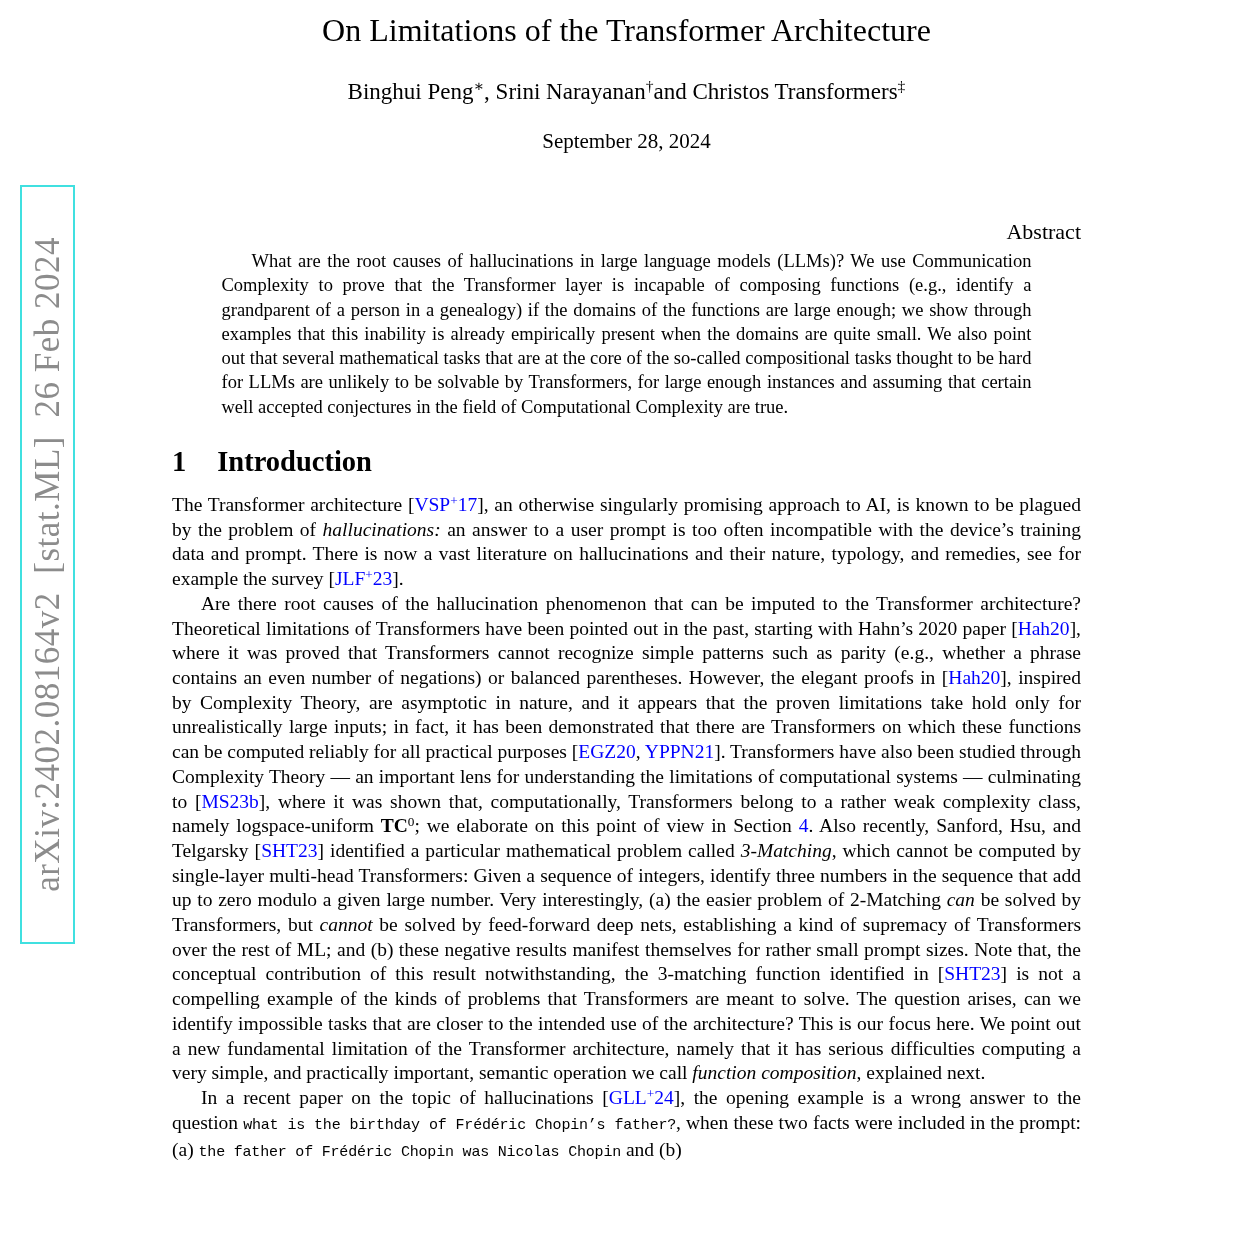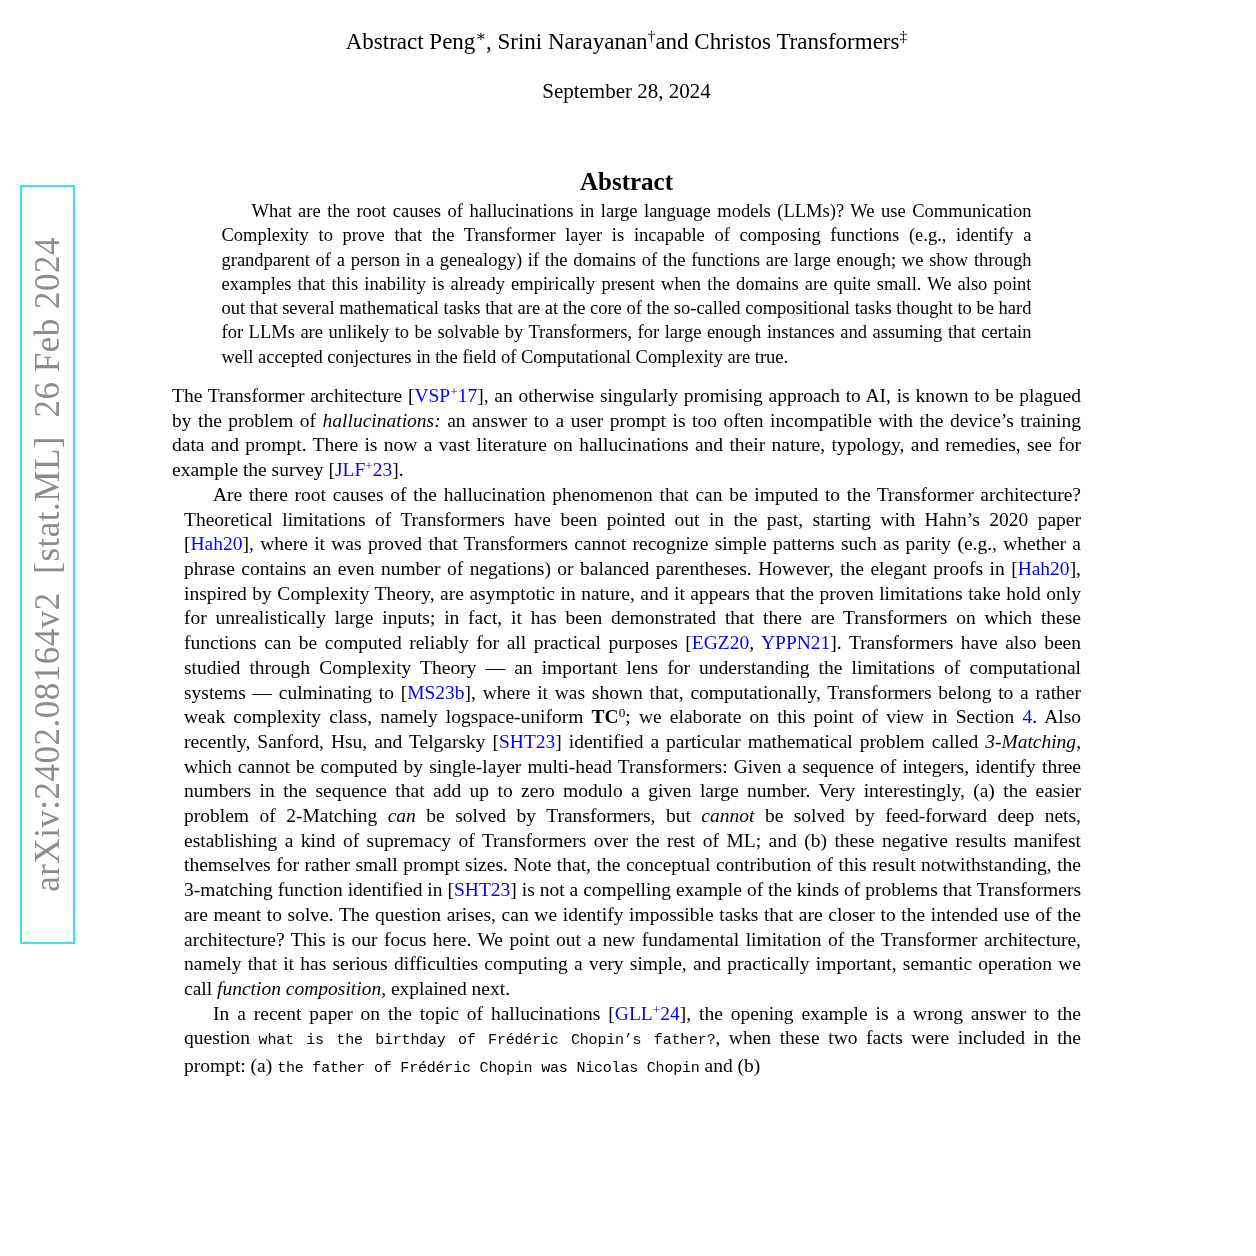--- a/index.html
+++ b/index.html
@@ -59,24 +59,24 @@
     line-height: 30px;
   }
   .date {
     margin-top: 21px;
     text-align: center;
     font-size: 21px;
     line-height: 27px;
   }
   .abstract-heading {
     margin-top: 64px;
-    text-align: center;
-    font-size: 25px;
+    text-align: right;
+    font-size: 22px;
     line-height: 25px;
-    font-weight: bold;
+    font-weight: normal;
   }
   .abstract-text {
     width: 810px;
     margin: 5px auto 15px auto;
     font-size: 18.5px;
     line-height: 24.3px;
     text-align: justify;
     text-indent: 30px;
   }
   .section-heading {
@@ -86,21 +86,21 @@
     font-weight: bold;
   }
   .section-number { margin-right: 31px; }
   .body-text {
     margin: 0;
     font-size: 19.5px;
     line-height: 24.7px;
     text-align: justify;
   }
   .body-first { margin-top: 14px; }
-  .body-indent { text-indent: 29px; margin-left: 12px; }
+  .body-indent { text-indent: 29px; }
   
   .s-i { font-style: italic; }
   .s-b { font-weight: bold; }
   .s-sup, .s-as {
     font-size: 68%;
     position: relative;
     top: -0.45em;
     line-height: 0;
   }
   .s-a, .s-as { color: #0000ff; }
@@ -115,29 +115,33 @@
 <body>
 
 <div class="page">
 
   <div class="watermark" style="border-color: rgb(64, 224, 224);">
     <div class="watermark-text" style="color: rgb(140, 140, 140);">arXiv:2402.08164v2  [stat.ML]  26 Feb 2024</div>
   </div>
 
   <div class="content">
 
+    <div class="title">On Limitations of the Transformer Architecture</div>
 
-    <div class="authors"><span>Abstract Peng</span><span class="s-sup">∗</span><span>, Srini Narayanan</span><span class="s-sup">†</span><span>and Christos Transformers</span><span class="s-sup">‡</span></div>
+    <div class="authors"><span>Binghui Peng</span><span class="s-sup">∗</span><span>, Srini Narayanan</span><span class="s-sup">†</span><span>and Christos Transformers</span><span class="s-sup">‡</span></div>
 
     <div class="date">September 28, 2024</div>
 
     <div class="abstract-heading">Abstract</div>
 
     <p class="abstract-text">What are the root causes of hallucinations in large language models (LLMs)? We use Communication Complexity to prove that the Transformer layer is incapable of composing functions (e.g., identify a grandparent of a person in a genealogy) if the domains of the functions are large enough; we show through examples that this inability is already empirically present when the domains are quite small. We also point out that several mathematical tasks that are at the core of the so-called compositional tasks thought to be hard for LLMs are unlikely to be solvable by Transformers, for large enough instances and assuming that certain well accepted conjectures in the field of Computational Complexity are true.</p>
 
+    <div class="section-heading">
+      <span class="section-number">1</span><span>Introduction</span>
+    </div>
 
     <p class="body-text body-first"><span>The Transformer architecture [</span><span class="s-a" style="color: rgb(0, 0, 255);">VSP</span><span class="s-as" style="color: rgb(0, 0, 255);">+</span><span class="s-a" style="color: rgb(0, 0, 255);">17</span><span>], an otherwise singularly promising approach to AI, is known to be plagued by the problem of </span><span class="s-i">hallucinations:</span><span> an answer to a user prompt is too often incompatible with the device’s training data and prompt. There is now a vast literature on hallucinations and their nature, typology, and remedies, see for example the survey [</span><span class="s-a" style="color: rgb(0, 0, 255);">JLF</span><span class="s-as" style="color: rgb(0, 0, 255);">+</span><span class="s-a" style="color: rgb(0, 0, 255);">23</span><span>].</span></p>
 
     <p class="body-text body-indent"><span>Are there root causes of the hallucination phenomenon that can be imputed to the Transformer architecture? Theoretical limitations of Transformers have been pointed out in the past, starting with Hahn’s 2020 paper [</span><span class="s-a" style="color: rgb(0, 0, 255);">Hah20</span><span>], where it was proved that Transformers cannot recognize simple patterns such as parity (e.g., whether a phrase contains an even number of negations) or balanced parentheses. However, the elegant proofs in [</span><span class="s-a" style="color: rgb(0, 0, 255);">Hah20</span><span>], inspired by Complexity Theory, are asymptotic in nature, and it appears that the proven limitations take hold only for unrealistically large inputs; in fact, it has been demonstrated that there are Transformers on which these functions can be computed reliably for all practical purposes [</span><span class="s-a" style="color: rgb(0, 0, 255);">EGZ20</span><span>, </span><span class="s-a" style="color: rgb(0, 0, 255);">YPPN21</span><span>]. Transformers have also been studied through Complexity Theory — an important lens for understanding the limitations of computational systems — culminating to [</span><span class="s-a" style="color: rgb(0, 0, 255);">MS23b</span><span>], where it was shown that, computationally, Transformers belong to a rather weak complexity class, namely logspace-uniform </span><span class="s-b">TC</span><span class="s-sup">0</span><span>; we elaborate on this point of view in Section </span><span class="s-a" style="color: rgb(0, 0, 255);">4</span><span>. Also recently, Sanford, Hsu, and Telgarsky [</span><span class="s-a" style="color: rgb(0, 0, 255);">SHT23</span><span>] identified a particular mathematical problem called </span><span class="s-i">3-Matching</span><span>, which cannot be computed by single-layer multi-head Transformers: Given a sequence of integers, identify three numbers in the sequence that add up to zero modulo a given large number. Very interestingly, (a) the easier problem of 2-Matching </span><span class="s-i">can</span><span> be solved by Transformers, but </span><span class="s-i">cannot</span><span> be solved by feed-forward deep nets, establishing a kind of supremacy of Transformers over the rest of ML; and (b) these negative results manifest themselves for rather small prompt sizes. Note that, the conceptual contribution of this result notwithstanding, the 3-matching function identified in [</span><span class="s-a" style="color: rgb(0, 0, 255);">SHT23</span><span>] is not a compelling example of the kinds of problems that Transformers are meant to solve. The question arises, can we identify impossible tasks that are closer to the intended use of the architecture? This is our focus here. We point out a new fundamental limitation of the Transformer architecture, namely that it has serious difficulties computing a very simple, and practically important, semantic operation we call </span><span class="s-i">function composition</span><span>, explained next.</span></p>
 
     <p class="body-text body-indent"><span>In a recent paper on the topic of hallucinations [</span><span class="s-a" style="color: rgb(0, 0, 255);">GLL</span><span class="s-as" style="color: rgb(0, 0, 255);">+</span><span class="s-a" style="color: rgb(0, 0, 255);">24</span><span>], the opening example is a wrong answer to the question </span><span class="s-m">what is the birthday of Frédéric Chopin’s father?</span><span>, when these two facts were included in the prompt: (a) </span><span class="s-m">the father of Frédéric Chopin was Nicolas Chopin</span><span> and (b)</span></p>
 
   </div>
 </div>
 

